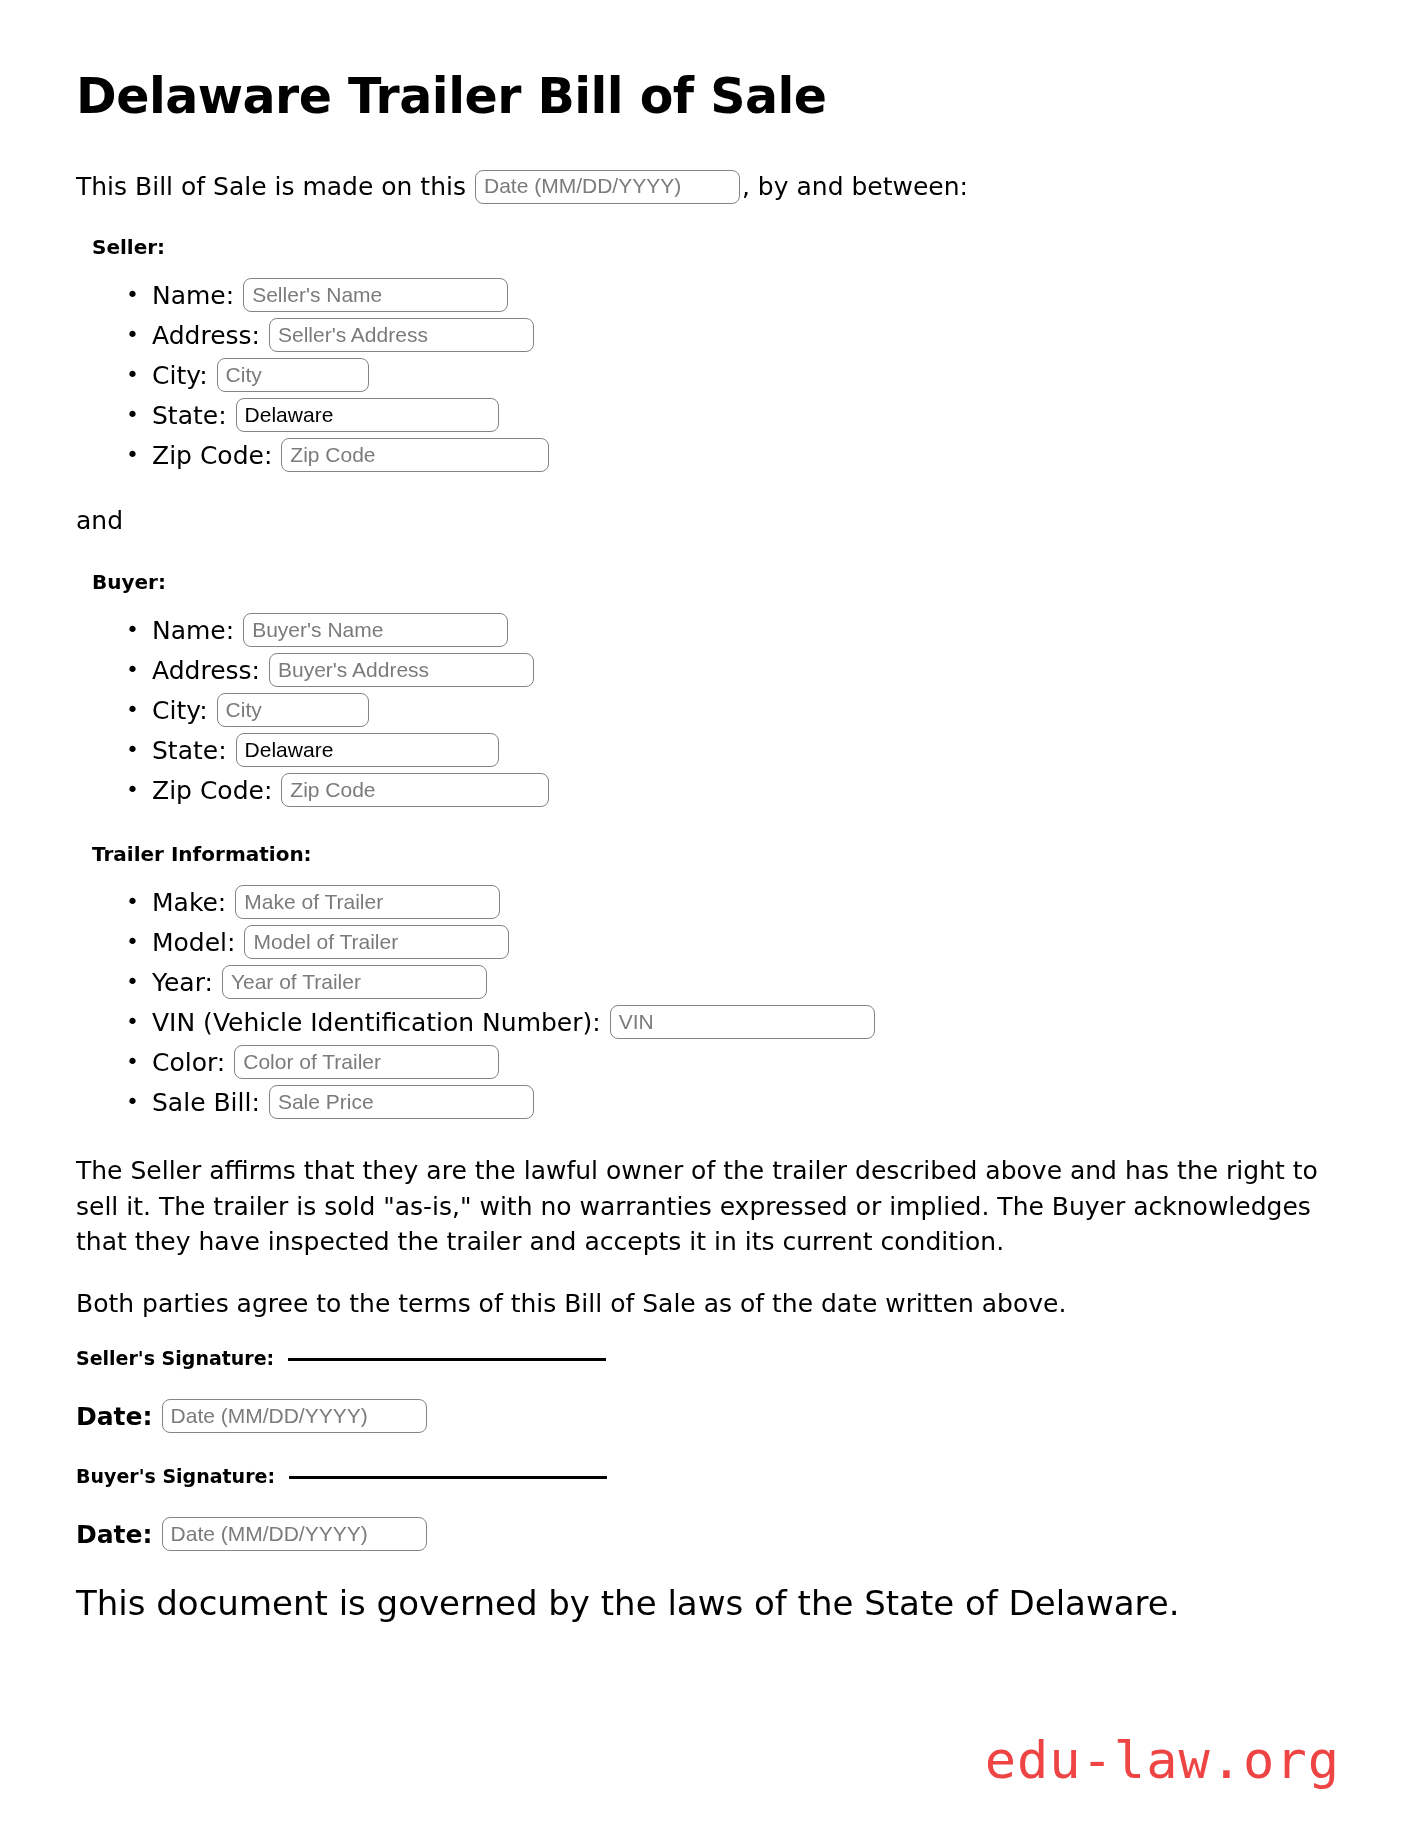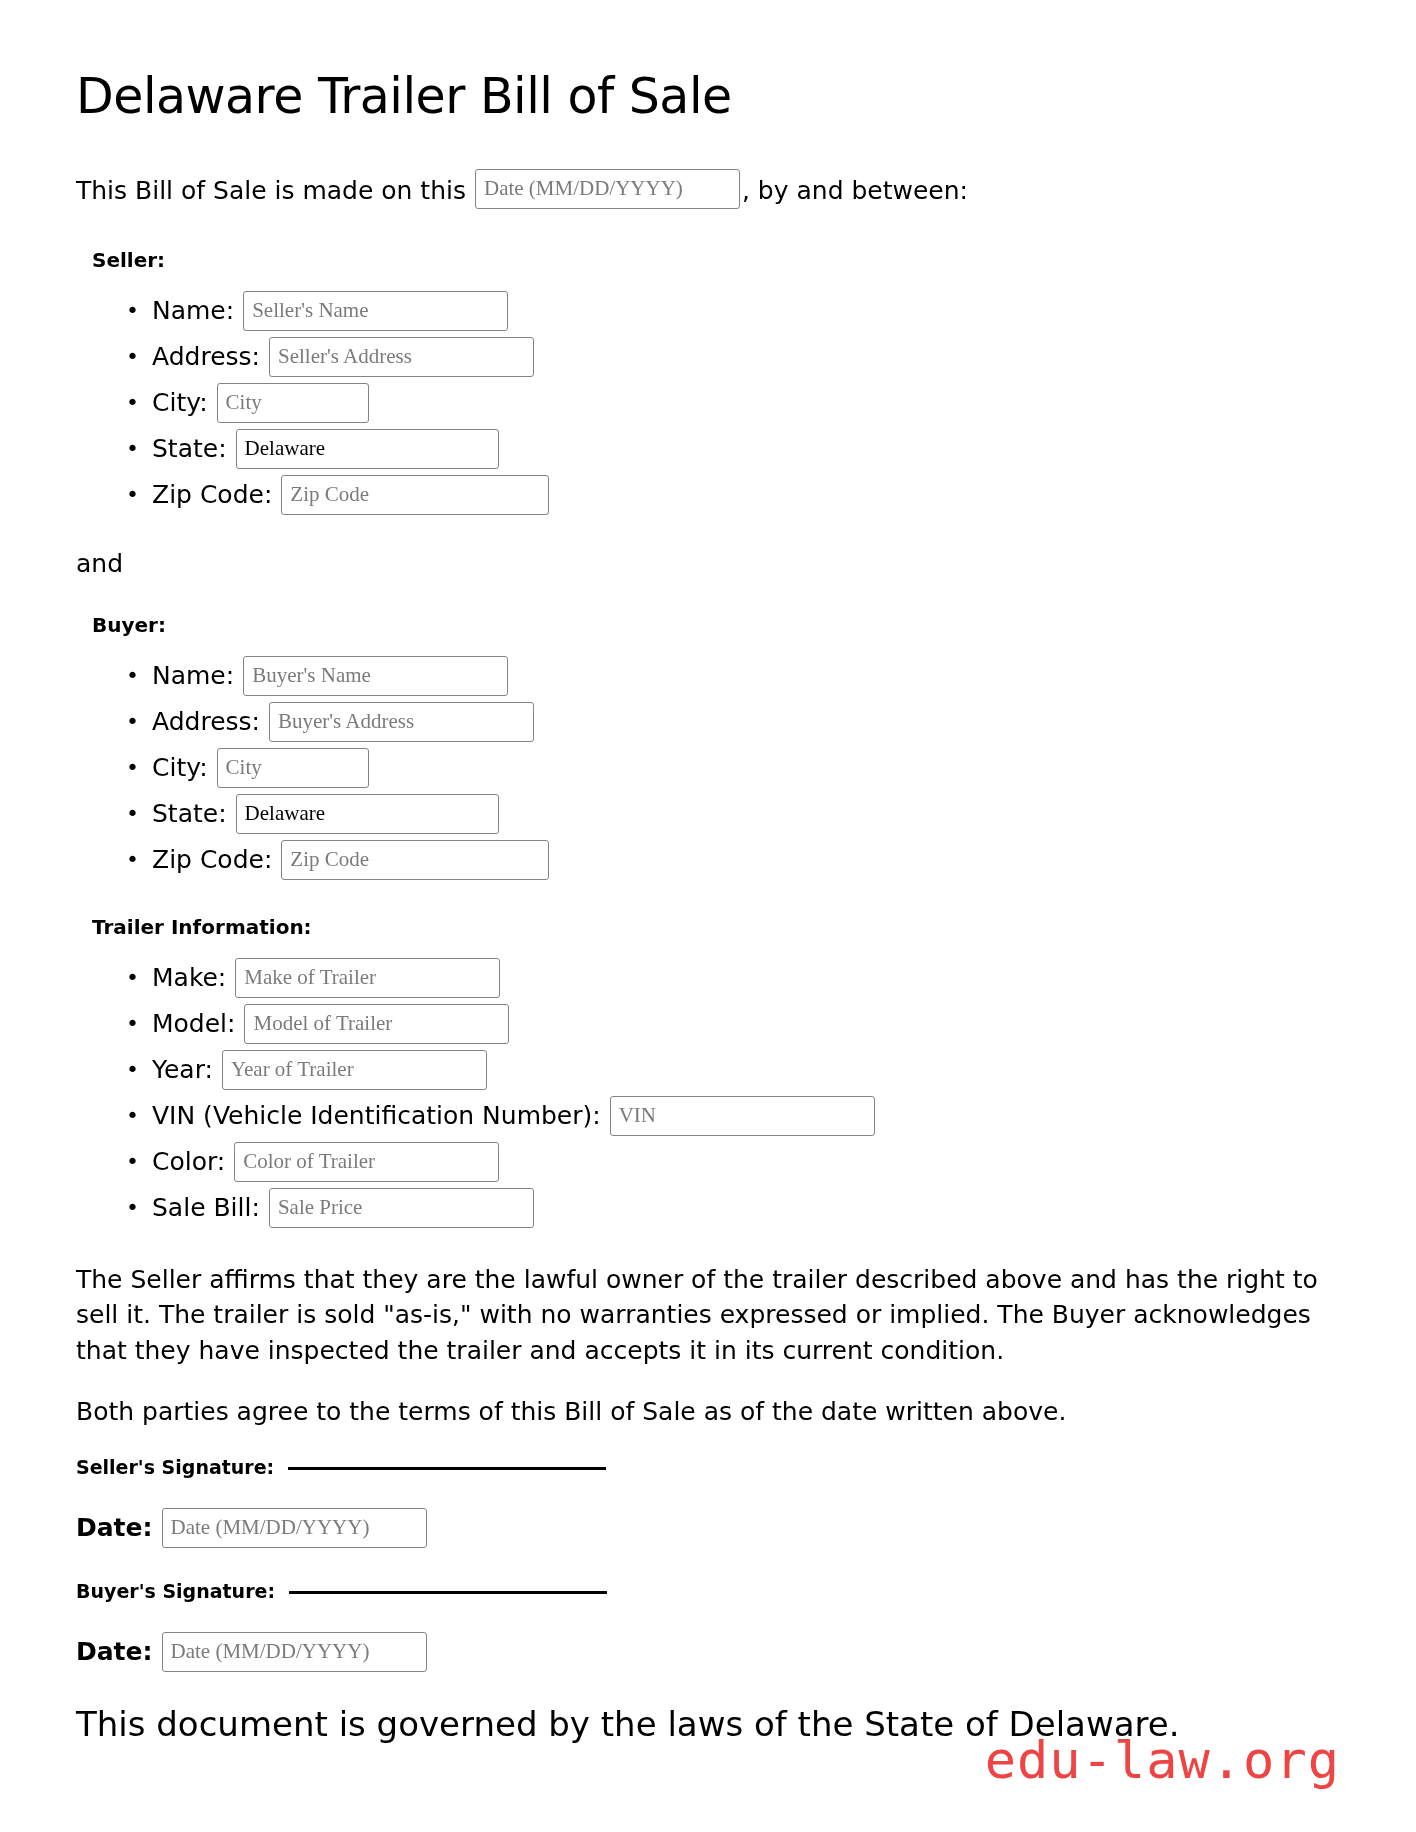--- a/index.html
+++ b/index.html
@@ -16,35 +16,35 @@
   }
   .page {
     position: relative;
     width: 1416px;
     min-height: 1832px;
     box-sizing: border-box;
     padding: 70px 76px 0 76px;
   }
   h1.doc-title {
     font-size: 49px;
-    font-weight: normal;
+    font-weight: bold;
     letter-spacing: -0.5px;
     margin: 0 0 44px 0;
     line-height: 1.12;
   }
   p.para {
     font-size: 25px;
     line-height: 1.42;
     margin: 0 0 26px 0;
   }
   p.intro {
     display: flex;
-    align-items: flex-end;
+    align-items: center;
     flex-wrap: wrap;
-    margin-bottom: 38px;
+    margin-bottom: 30px;
   }
   h3.section-head {
     font-size: 20px;
     font-weight: bold;
     margin: 0 0 18px 16px;
     line-height: 1.3;
   }
   ul.field-list {
     list-style: none;
     margin: 0 0 34px 0;
@@ -66,29 +66,29 @@
     top: 50%;
     transform: translateY(-52%);
     font-size: 22px;
     line-height: 1;
   }
   .f-label {
     white-space: nowrap;
     margin-right: 9px;
   }
   input.txt {
-    font-family: Liberation Serif, serif;
+    font-family: Liberation Sans, sans-serif;
     font-size: 21px;
     color: #000000;
     background: #ffffff;
     border: 1px solid #848484;
-    border-radius: 3px;
+    border-radius: 8px;
     padding: 5px 8px 6px 8px;
     box-sizing: border-box;
-    height: 40px;
+    height: 34px;
     outline: none;
   }
   input.txt::placeholder {
     color: #7b7b7b;
     opacity: 1;
   }
   .w-date  { width: 265px; }
   .w-name  { width: 265px; }
   .w-addr  { width: 265px; }
   .w-city  { width: 152px; }

